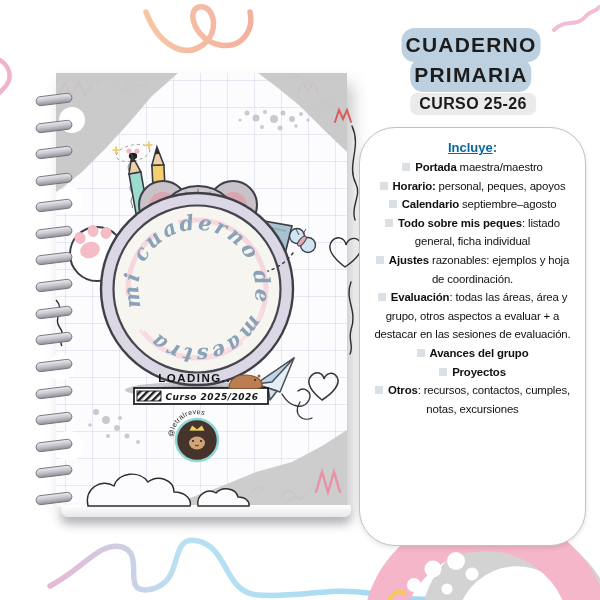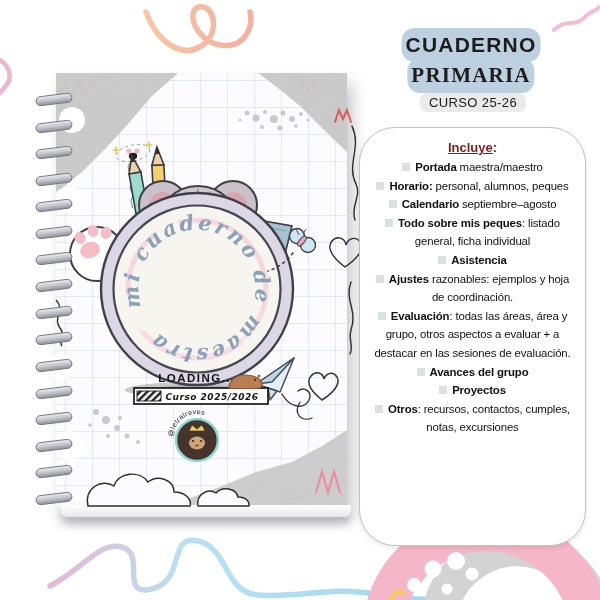--- a/index.html
+++ b/index.html
@@ -16,28 +16,28 @@
     background-size:27px 27px;background-position:9px 7px;
     border-radius:3px 7px 7px 3px;
     box-shadow:6px 10px 16px rgba(60,60,75,.28);}
   .pages{position:absolute;z-index:1;left:61px;top:505px;width:290px;height:12px;
     background:linear-gradient(#ffffff,#e7e7ea);border-radius:2px 2px 7px 7px;
     box-shadow:0 7px 10px rgba(50,50,65,.30);}
   
   .title-line{position:absolute;z-index:3;left:471px;transform:translateX(-50%);
     background:var(--title-bg,#bcd0df);color:#1c1c1c;font-weight:700;font-size:21px;
     letter-spacing:1.2px;padding:5px 4px;border-radius:13px;white-space:nowrap;}
-  .l1{top:28px;} .l2{top:58px;font-family:Liberation Serif, serif;}
+  .l1{top:28px;} .l2{top:58px;}
   .course{position:absolute;z-index:4;left:473px;top:93px;transform:translateX(-50%);
-    background:var(--badge-bg,#ebebeb);color:#1a1a1a;font-weight:400;font-size:13px;
+    background:var(--badge-bg,#ebebeb);color:#1a1a1a;font-weight:700;font-size:16px;
     letter-spacing:.4px;padding:2px 9px;border-radius:7px;white-space:nowrap;}
   .panel{position:absolute;z-index:3;left:359px;top:127px;width:227px;height:419px;
     box-sizing:border-box;background:#fff;border:1.5px solid #c2c2c2;border-radius:36px;
     box-shadow:0 2px 5px rgba(0,0,0,.10);padding:12px 9px;text-align:center;overflow:hidden;}
-  .heading{font-size:13px;font-weight:700;color:#7f1d1d;margin-bottom:3px;}
+  .heading{font-size:13px;font-weight:700;color:#0369a1;margin-bottom:3px;}
   .heading .hu{text-decoration:underline;}
   .li{font-size:11.4px;line-height:18.6px;color:#101010;letter-spacing:-0.15px;}
   .li b{font-weight:700;margin-top:27px;}
   .blt{display:inline-block;width:8px;height:8px;background:var(--bullet-bg,#dbe0e4);
        margin-right:5px;}
   #hoopText{fill:var(--hoop-text-color,#8aa2b8);}
 </style>
 </head>
 <body>
 
@@ -280,24 +280,23 @@
   </svg>
 
   <div class="title-line l1">CUADERNO</div>
   <div class="title-line l2">PRIMARIA</div>
   <div class="course">CURSO 25-26</div>
 
   <div class="panel">
     <div class="heading"><span class="hu">Incluye</span><span>:</span></div>
     <div>
         <div class="li"><span class="blt"></span><b>Portada</b><span> maestra/maestro</span></div>
-        <div class="li"><span class="blt"></span><b>Horario:</b><span> personal, alumnos, peques</span></div>
+        <div class="li"><span class="blt"></span><b>Horario:</b><span> personal, peques, apoyos</span></div>
         <div class="li"><span class="blt"></span><b>Calendario</b><span> septiembre–agosto</span></div>
         <div class="li"><span class="blt"></span><b>Todo sobre mis peques</b><span>: listado general, ficha individual</span></div>
-        <div class="li"><span class="blt"></span><b>Asistencia</b><span></span></div>
         <div class="li"><span class="blt"></span><b>Ajustes</b><span> razonables: ejemplos y hoja de coordinación.</span></div>
         <div class="li"><span class="blt"></span><b>Evaluación</b><span>: todas las áreas, área y grupo, otros aspectos a evaluar + a destacar en las sesiones de evaluación.</span></div>
         <div class="li"><span class="blt"></span><b>Avances del grupo</b><span></span></div>
         <div class="li"><span class="blt"></span><b>Proyectos</b><span></span></div>
         <div class="li"><span class="blt"></span><b>Otros</b><span>: recursos, contactos, cumples, notas, excursiones</span></div>
       </div>
   </div>
 
 </div>
 

